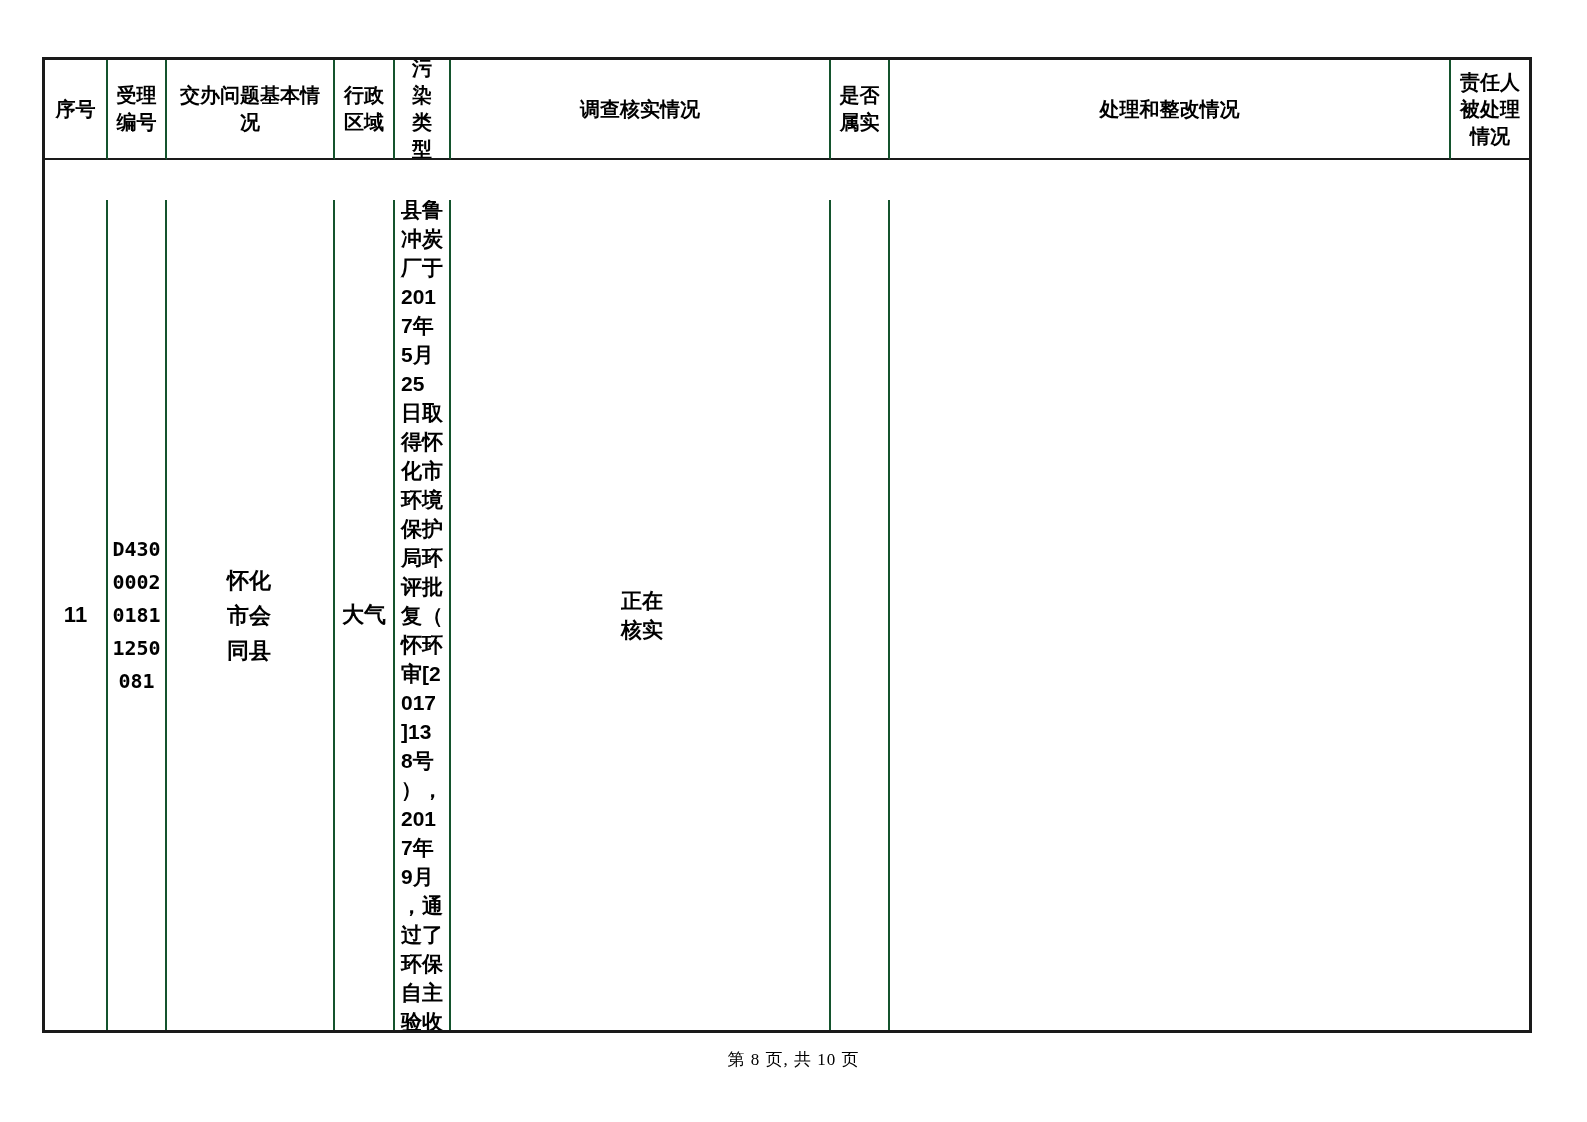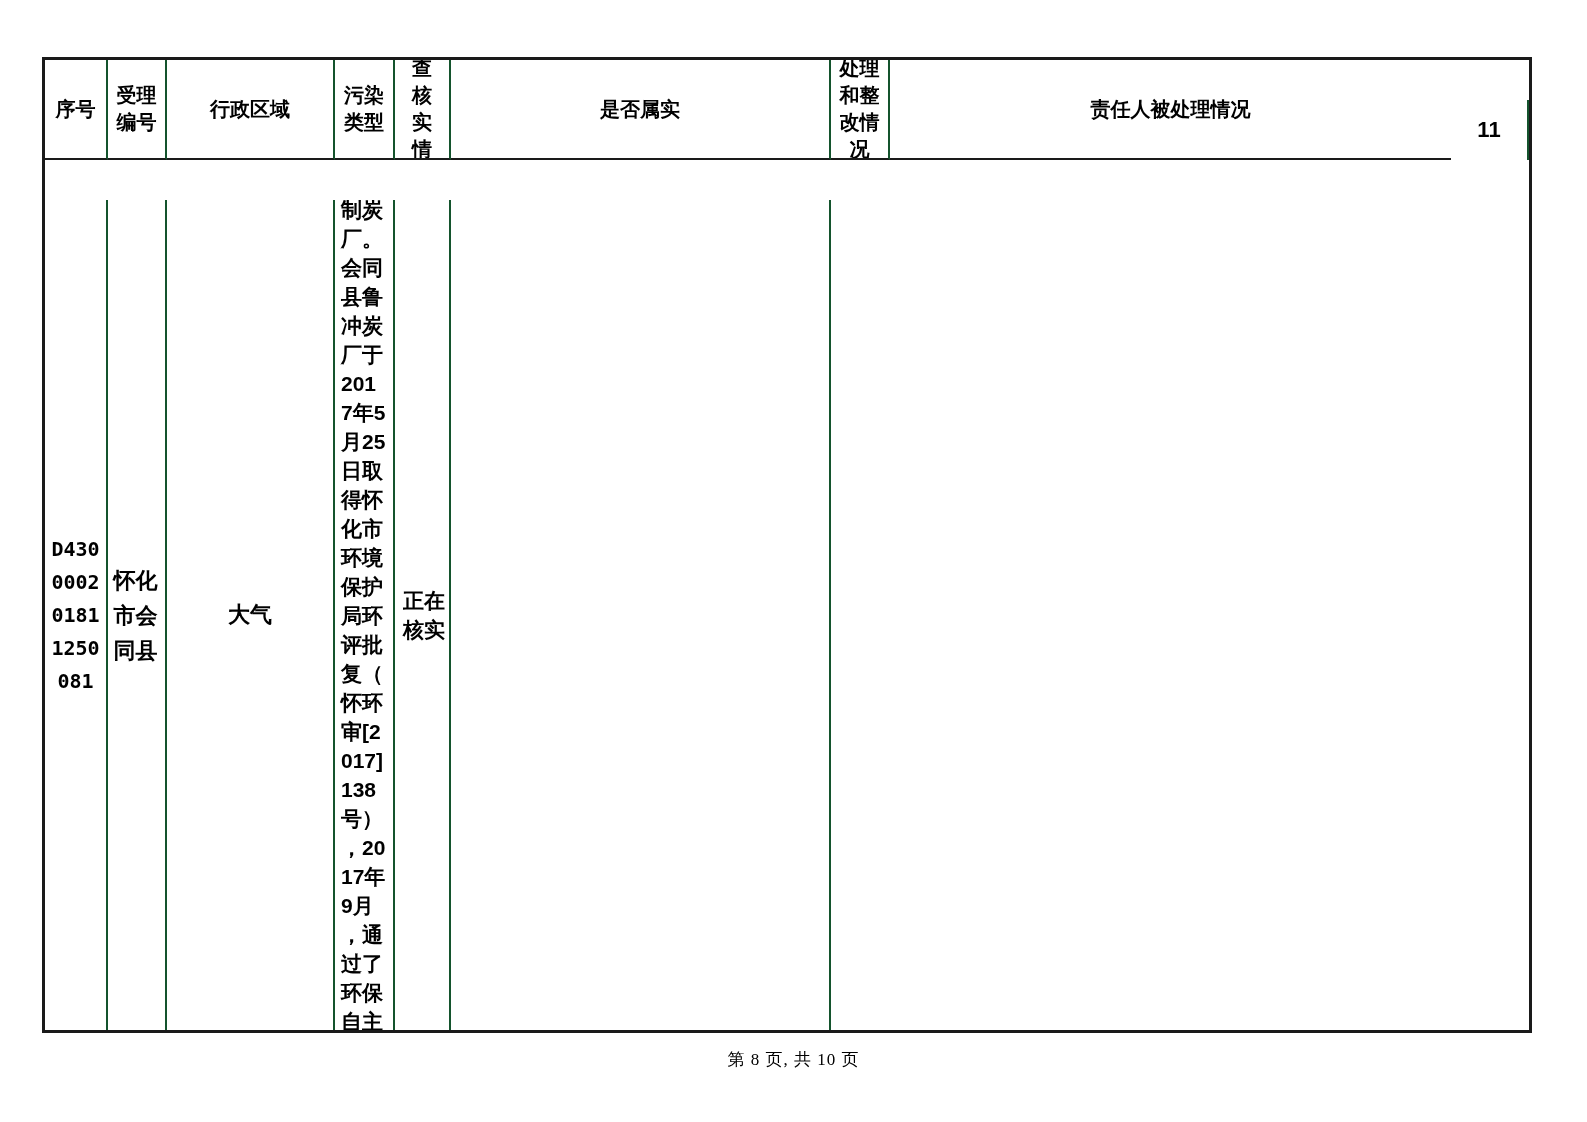--- a/index.html
+++ b/index.html
@@ -111,20 +111,21 @@
 </style>
 </head>
 <body>
 
 <div class="sheet">
 
   <div class="grid-table">
 
     <div class="cell hdr">序号</div>
     <div class="cell hdr">受理编号</div>
+    <div class="cell hdr">交办问题基本情况</div>
     <div class="cell hdr">行政区域</div>
     <div class="cell hdr">污染类型</div>
     <div class="cell hdr">调查核实情况</div>
     <div class="cell hdr">是否属实</div>
     <div class="cell hdr">处理和整改情况</div>
     <div class="cell hdr no-r">责任人被处理情况</div>
 
     <div class="cell c-seq no-b">11</div>
     <div class="cell c-caseno no-b">
       <div class="inner">D430000201811250081</div>

